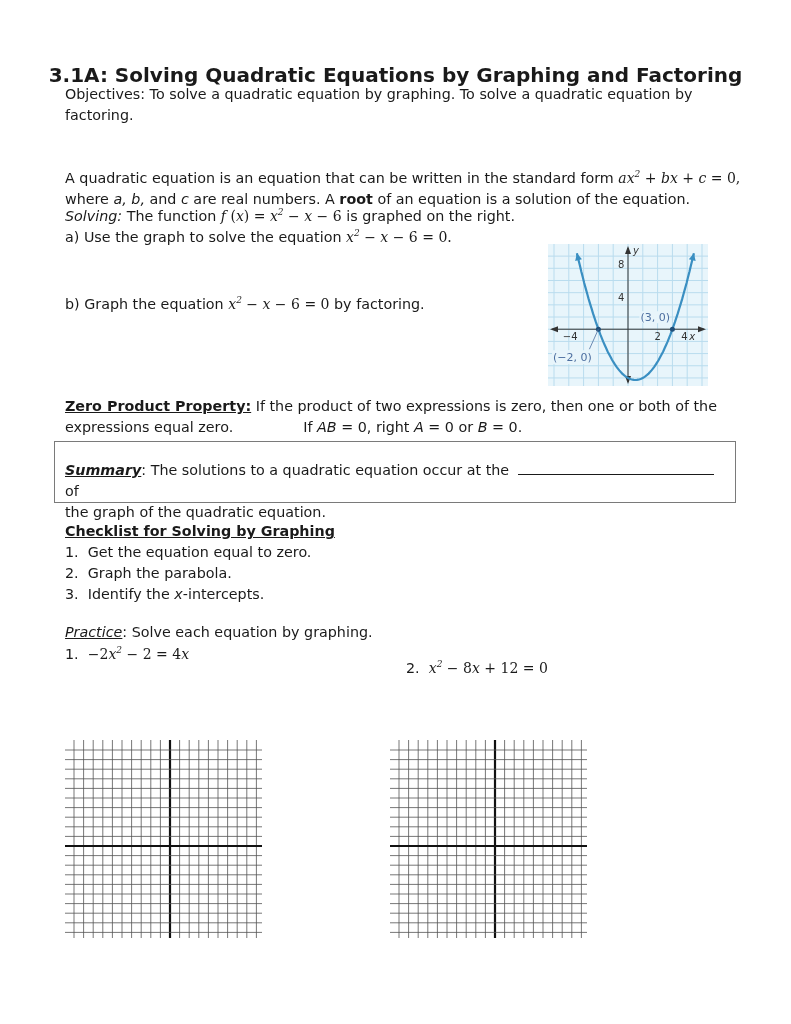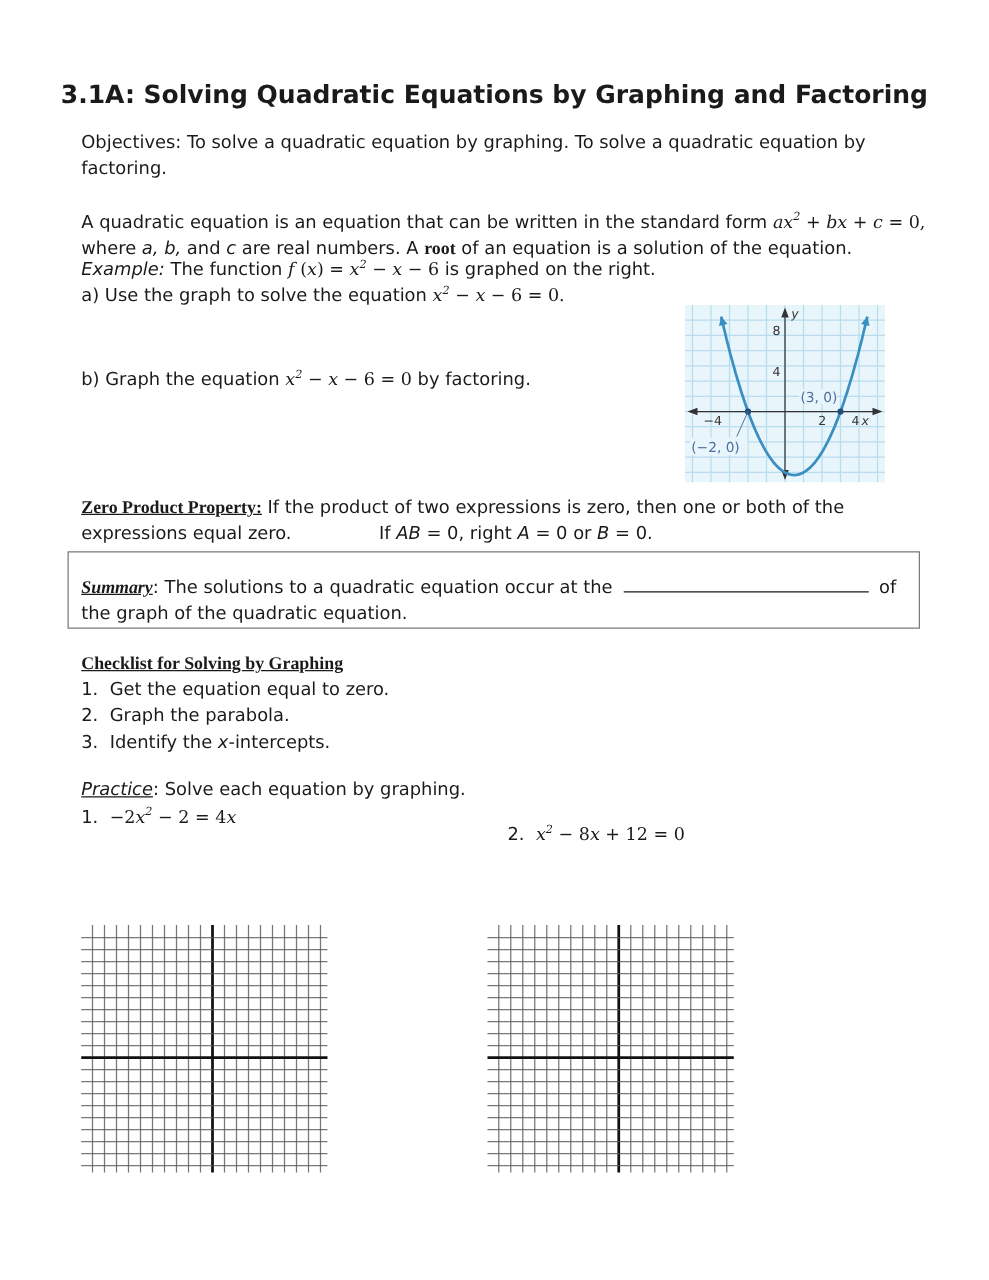--- a/index.html
+++ b/index.html
@@ -5,43 +5,43 @@
   html, body { margin: 0; padding: 0; background: #ffffff; }
   body { width: 791px; height: 1024px; position: relative; overflow: hidden;
          font-family: "DejaVu Sans", sans-serif; color: #1a1a1a; font-size: 14px; }
   .abs { position: absolute; }
   .title { left: 0; width: 791px; top: 63px; text-align: center; font-weight: bold; font-size: 20px; }
   .para { left: 65px; width: 680px; line-height: 21px; font-size: 14.3px; }
   .math { font-family: "DejaVu Serif", serif; font-style: italic; font-size: 14px; }
   .math .up { font-style: normal; }
   sup { font-size: 9px; vertical-align: 6px; line-height: 0; }
   .ul { text-decoration: underline; }
-  .b { font-weight: bold; font-family: Liberation Serif, serif; }
+  .b { font-weight: bold; }
   .i { font-style: italic; }
   .summary-box { left: 54px; top: 441px; width: 682px; height: 62px; border: 1px solid #7a7a7a; box-sizing: border-box; }
   .blank { display: inline-block; width: 196px; border-bottom: 1px solid #1a1a1a; height: 12px; margin: 0 4px; }
   svg text { font-family: "DejaVu Sans", sans-serif; }
 </style>
 </head>
 <body>
 
 <div class="abs title">3.1A:  Solving Quadratic Equations by Graphing and Factoring</div>
 
-<div class="abs para" style="top:104px;">
+<div class="abs para" style="top:84px;">
   <div>Objectives:  To solve a quadratic equation by graphing.  To solve a quadratic equation by</div>
   <div>factoring.</div>
 </div>
 
 <div class="abs para" style="top:168px; width:700px;">
   <div><span>A quadratic equation is an equation that can be written in the standard form </span><span class="math">ax<sup>2</sup> <span class="up">+</span> bx <span class="up">+</span> c <span class="up">= 0,</span></span></div>
   <div><span>where </span><span class="i">a, b,</span><span> and </span><span class="i">c</span><span> are real numbers.  A </span><span class="b">root</span><span> of an equation is a solution of the equation.</span></div>
 </div>
 
 <div class="abs para" style="top:206px; width:480px;">
-  <div><span class="i">Example:</span><span>  The function </span><span class="math">f <span class="up">(</span>x<span class="up">) =</span> x<sup>2</sup> <span class="up">−</span> x <span class="up">− 6</span></span><span> is graphed on the right.</span></div>
+  <div><span class="i">Solving:</span><span>  The function </span><span class="math">f <span class="up">(</span>x<span class="up">) =</span> x<sup>2</sup> <span class="up">−</span> x <span class="up">− 6</span></span><span> is graphed on the right.</span></div>
   <div><span>a)  Use the graph to solve the equation </span><span class="math">x<sup>2</sup> <span class="up">−</span> x <span class="up">− 6 = 0.</span></span></div>
 </div>
 <div class="abs para" style="top:294px; width:420px;"><span>b)  Graph the equation </span><span class="math">x<sup>2</sup> <span class="up">−</span> x <span class="up">− 6 = 0</span></span><span> by factoring.</span></div>
 
 <svg class="abs" id="example-graph" style="left:548px; top:244px;" width="160" height="142">
   <g id="eg-grid">
       <rect x="0" y="0" width="160" height="142" fill="#e8f5fb"></rect>
       <line x1="6" y1="0" x2="6" y2="142" stroke="#b9dcee" stroke-width="1"></line>
       <line x1="20.8" y1="0" x2="20.8" y2="142" stroke="#b9dcee" stroke-width="1"></line>
       <line x1="35.6" y1="0" x2="35.6" y2="142" stroke="#b9dcee" stroke-width="1"></line>

